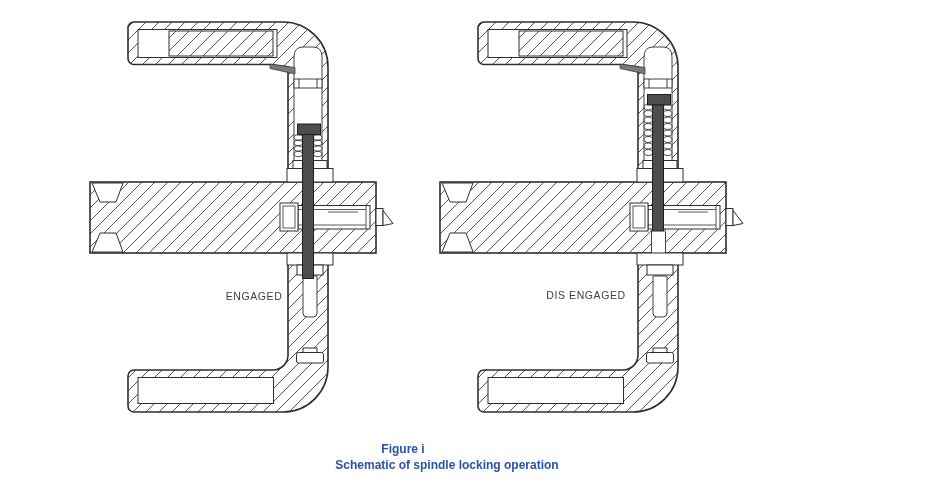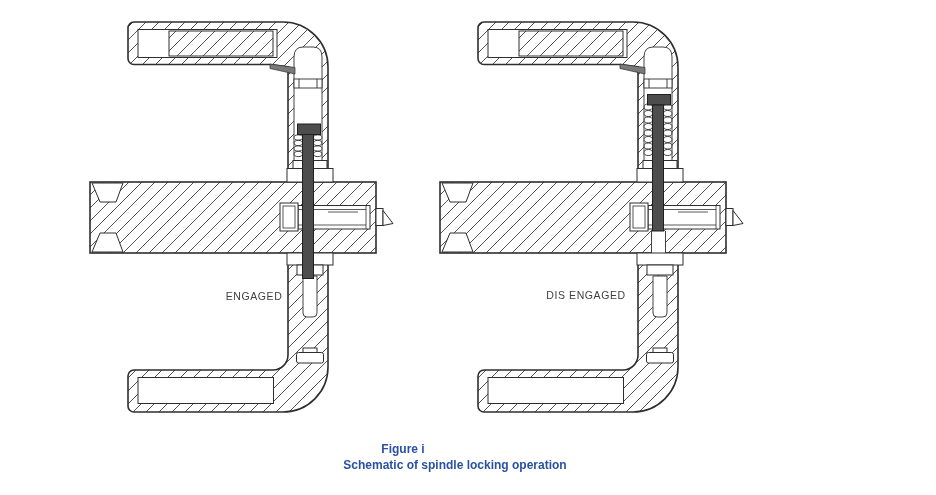--- a/index.html
+++ b/index.html
@@ -2,21 +2,21 @@
 <html><head>
 <meta charset="utf-8">
 <style>
   html,body{margin:0;padding:0;background:#ffffff;}
   body{width:936px;height:495px;overflow:hidden;}
   .page{position:relative;width:816px;height:495px;font-family:"Liberation Sans",sans-serif;background:#ffffff;}
   .figure-svg{position:absolute;left:0;top:0;}
   .state-label{font-family:"Liberation Sans",sans-serif;font-size:10.5px;letter-spacing:0.6px;fill:#3e3e3e;}
   .caption div{position:absolute;transform:translateX(-50%);font-weight:bold;font-size:12px;line-height:14px;white-space:nowrap;}
   .cap1{left:403px;top:442px;}
-  .cap2{left:447px;top:458px;margin-left:8px;}
+  .cap2{left:447px;top:458px;}
 </style>
 </head>
 <body>
 
 <div class="page">
 
   <svg class="figure-svg" width="936" height="430" viewBox="0 0 936 430">
     <defs>
       <pattern id="hatch" width="13" height="13" patternUnits="userSpaceOnUse">
         <path id="hatch-path" d="M-3,3 L3,-3 M0,13 L13,0 M10,16 L16,10" stroke="#3f3f3f" stroke-width="0.9"></path>

